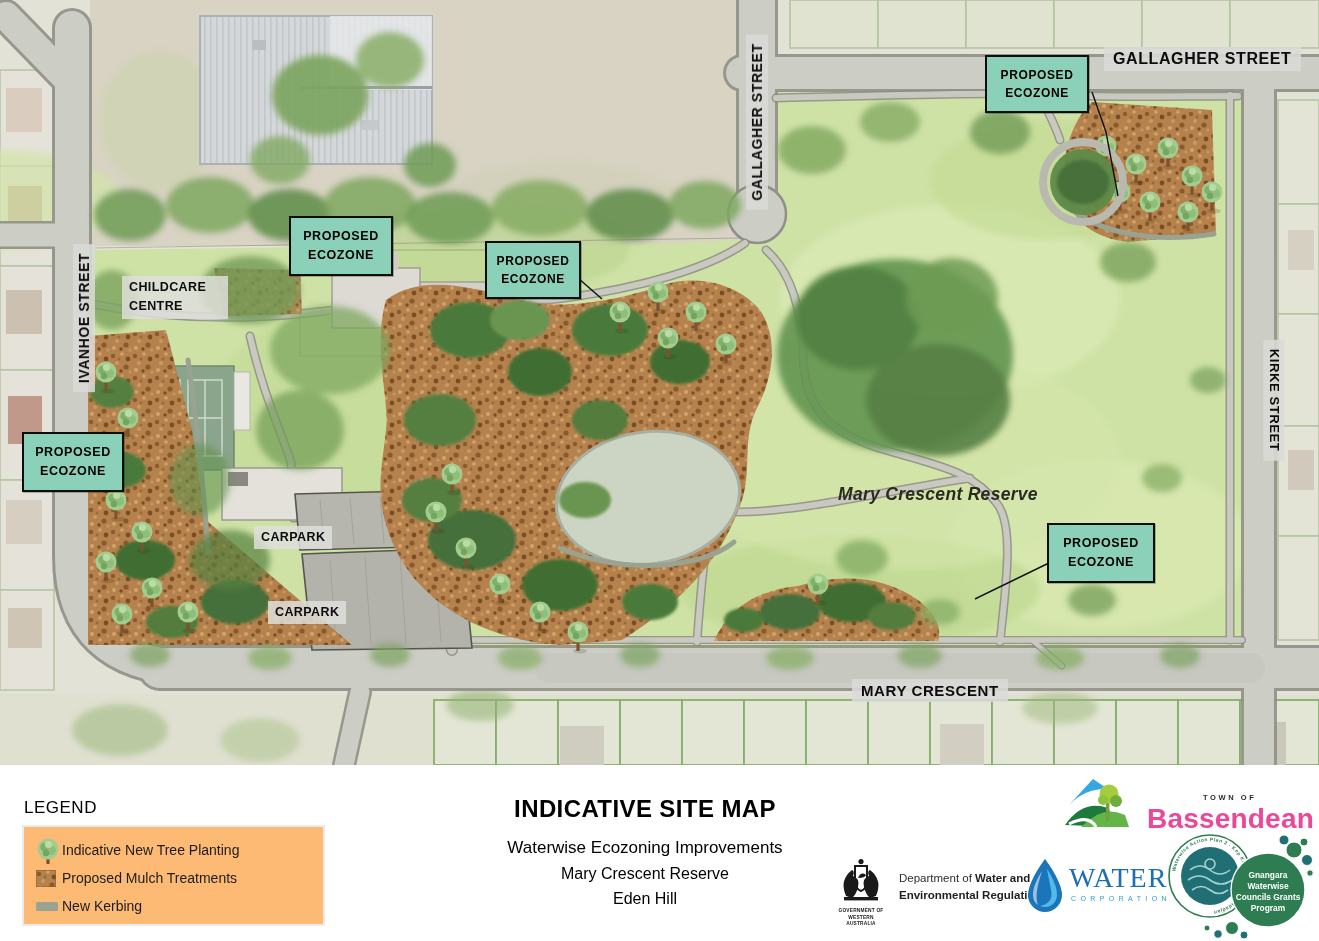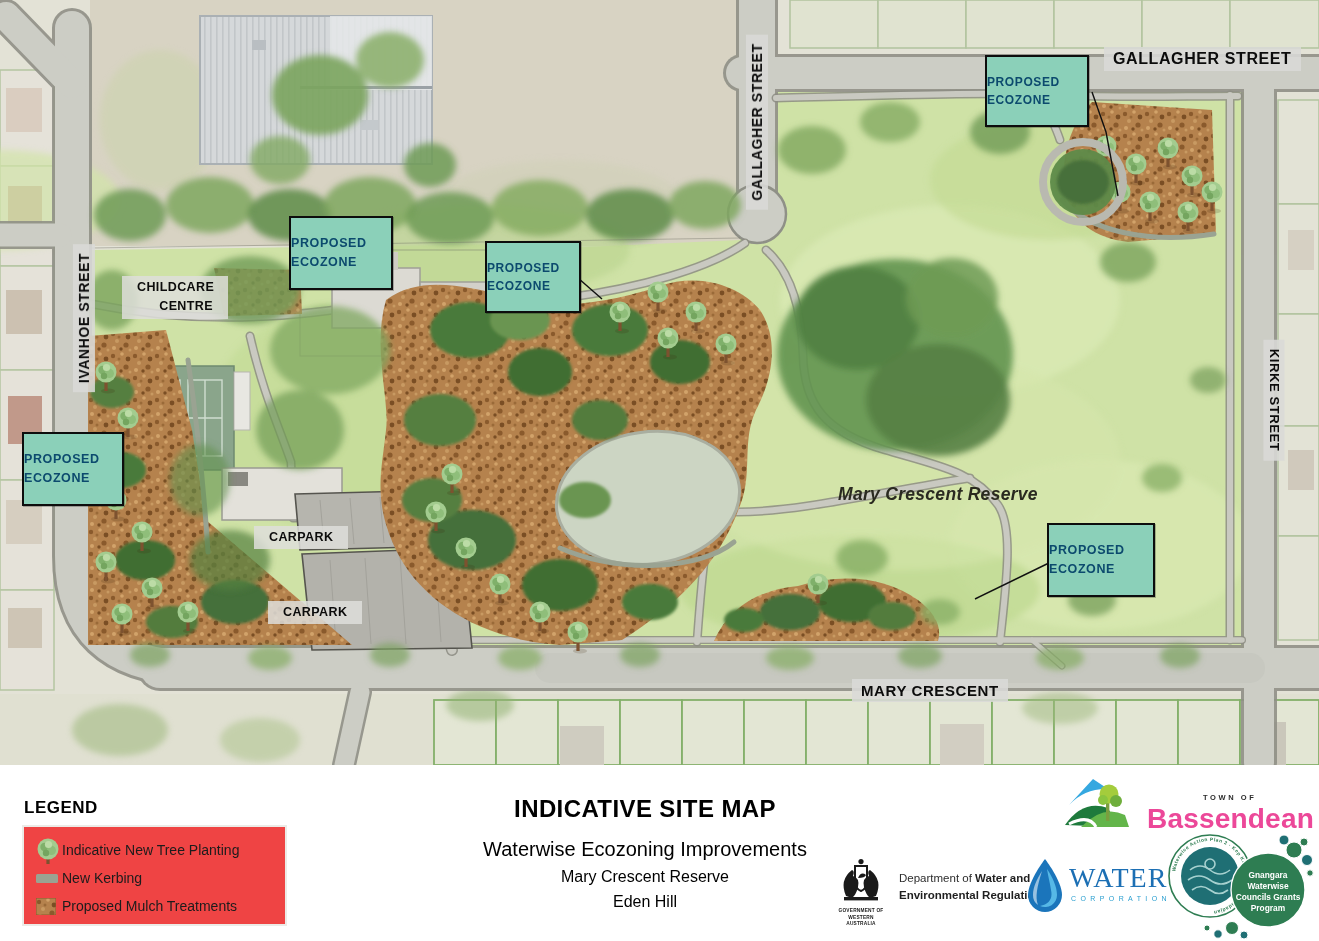--- a/index.html
+++ b/index.html
@@ -10,38 +10,38 @@
   #map-wrap{position:absolute; left:0; top:0; width:1319px; height:765px;}
   #map-wrap svg.basemap{position:absolute; left:0; top:0;}
 
   
   .street-band{position:absolute; background:var(--band); color:#0c0c0c; font-weight:bold;
     font-size:14px; letter-spacing:.6px; padding:3px 9px; white-space:nowrap; line-height:1.15;}
   .street-band.big{font-size:16px;}
   .vlabel{transform:translate(-50%,-50%) rotate(-90deg); transform-origin:center;}
   .vlabel-cw{transform:translate(-50%,-50%) rotate(90deg); transform-origin:center;}
   .site-band{position:absolute; background:rgba(222,222,219,.85); color:#0c0c0c; font-weight:bold;
-    font-size:12.5px; letter-spacing:.4px; padding:2px 15px; text-align:right; line-height:1.55; white-space:nowrap;}
+    font-size:12.5px; letter-spacing:.4px; padding:2px 7px; text-align:left; line-height:1.55; white-space:nowrap;}
   .reserve-name{position:absolute; font-weight:bold; font-style:italic; font-size:17.5px; color:#2a2a20; letter-spacing:.3px;}
-  .eco-box{position:absolute; background:var(--eco); border:2.5px solid #0d0d0d; color:#0c4a6e;
-    font-weight:bold; font-size:12.5px; letter-spacing:.6px; text-align:left; line-height:1.5;
-    padding:16px 0; box-shadow:1px 1px 0 rgba(0,0,0,.25);}
+  .eco-box{position:absolute; background:var(--eco); border:2.5px solid #0d0d0d; color:#000000;
+    font-weight:bold; font-size:12.5px; letter-spacing:.6px; text-align:center; line-height:1.5;
+    padding:9px 0; box-shadow:1px 1px 0 rgba(0,0,0,.25);}
   .eco-box span{display:block;}
 
   
   #footer{position:absolute; left:0; top:765px; width:1319px; height:176px; background:#fff;}
-  .legend-title{position:absolute; left:24px; top:33px; font-size:17px; font-weight:700; letter-spacing:.5px; color:#000;}
-  .legend-box{position:absolute; left:22px; top:60px; width:265px; height:101px; border:2px solid #ecebe7; background:#ef4444; padding:9px 12px;}
+  .legend-title{position:absolute; left:24px; top:33px; font-size:17px; font-weight:400; letter-spacing:.5px; color:#000;}
+  .legend-box{position:absolute; left:22px; top:60px; width:303px; height:101px; border:2px solid #ecebe7; background:#fdba74; padding:9px 12px;}
   .legend-row{display:flex; align-items:center; height:28px;}
   .legend-row .lic{width:26px; display:flex; align-items:center;}
   .legend-row .ltx{font-size:14px; color:#1c1c1c;}
 
   .title-block{position:absolute; left:420px; top:30px; width:450px; text-align:center; color:#000;}
   .title-block .t1{font-size:24px; font-weight:bold; letter-spacing:.4px;}
-  .title-block .t2{font-size:20px; margin-top:15px;}
+  .title-block .t2{font-size:17px; margin-top:15px;}
   .title-block .t3{font-size:16px; margin-top:7px;}
   .title-block .t4{font-size:16px; margin-top:7px;}
 
   .bassendean{position:absolute; left:1063px; top:10px; display:flex; align-items:flex-end;}
   .bassendean .btxt{margin-left:4px; padding-top:7px;}
   .bassendean .tagline{font-size:7.5px; letter-spacing:2.6px; font-weight:bold; color:#2b2b2b; padding-left:56px;}
   .bassendean .bname{font-size:28px; font-weight:bold; color:#ec4899; letter-spacing:.2px; margin-top:1px;}
 
   .govlogo{position:absolute; left:833px; top:93px; display:flex;}
   .govlogo .crest{width:56px; text-align:center;}
@@ -466,33 +466,33 @@
       <div class="legend-row">
         <span class="lic">
           <svg width="24" height="27" viewBox="-12 -12 24 27">
               <use href="#ptree"></use>
             </svg>
         </span>
         <span class="ltx">Indicative New Tree Planting</span>
       </div>
       <div class="legend-row">
         <span class="lic">
+          <svg width="20" height="17" viewBox="0 0 20 17">
+              <rect width="20" height="17" fill="url(#mulch)" stroke="#8a5a2c" stroke-width="1"></rect>
+            </svg>
+        </span>
+        <span class="ltx">Proposed Mulch Treatments</span>
+      </div>
+      <div class="legend-row">
+        <span class="lic">
           <svg width="22" height="9" viewBox="0 0 22 9">
               <rect x="0" y="0" width="22" height="9" rx="1.5" fill="#9aa392"></rect>
             </svg>
         </span>
         <span class="ltx">New Kerbing</span>
-      </div>
-      <div class="legend-row">
-        <span class="lic">
-          <svg width="20" height="17" viewBox="0 0 20 17">
-              <rect width="20" height="17" fill="url(#mulch)" stroke="#8a5a2c" stroke-width="1"></rect>
-            </svg>
-        </span>
-        <span class="ltx">Proposed Mulch Treatments</span>
       </div>
     </div>
 
     <div class="title-block">
       <div class="t1">INDICATIVE SITE MAP</div>
       <div class="t2">Waterwise Ecozoning Improvements</div>
       <div class="t3">Mary Crescent Reserve</div>
       <div class="t4">Eden Hill</div>
     </div>
 

